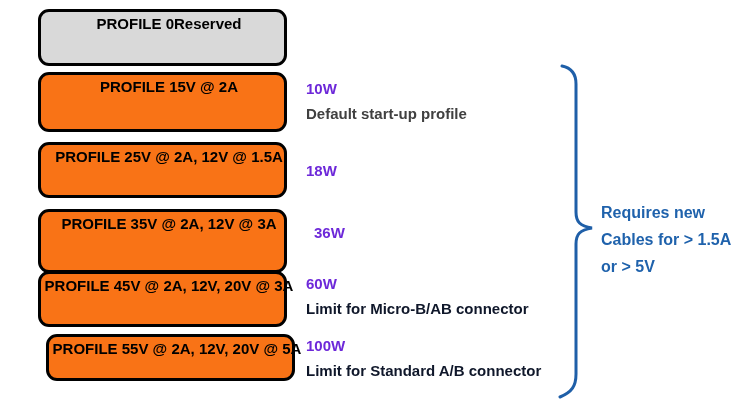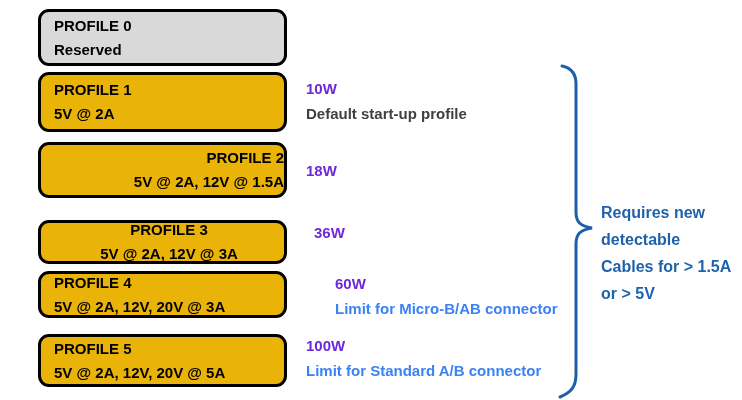--- a/index.html
+++ b/index.html
@@ -3,41 +3,41 @@
 <meta charset="utf-8">
 <style>
   html,body{margin:0;padding:0;background:#fff;}
   #canvas{
     position:relative;width:742px;height:400px;background:#ffffff;
     font-family:"Liberation Sans", sans-serif;overflow:hidden;
   }
   .pbox{
     position:absolute;left:38px;width:249px;box-sizing:border-box;
     border:3px solid #000;border-radius:11px;
-    display:flex;flex-direction:column;justify-content:center;
+    display:flex;flex-direction:row;justify-content:center;
     padding-left:13px;
   }
   .pbox .line{font-size:15px;font-weight:bold;color:#000;line-height:24px;white-space:nowrap;}
   .pbox.reserved{background:#d9d9d9;}
-  .pbox.active{background:#eab308;}
+  .pbox.active{background:#f97316;}
   #p0{top:9px;height:57px;}
   #p1{top:72px;height:60px;}
   #p2{top:142px;height:56px;text-align:right;}
-  #p3{top:220px;height:44px;text-align:center;}
-  #p4{top:271px;height:47px;}
-  #p5{top:334px;height:53px;}
+  #p3{top:209px;height:64px;text-align:center;}
+  #p4{top:271px;height:56px;}
+  #p5{top:334px;height:47px;margin-left:8px;}
   .ann{position:absolute;left:306px;}
   .ann .power{font-size:15px;font-weight:bold;color:#6d28d9;line-height:25px;white-space:nowrap;}
-  .ann .note{font-size:15px;font-weight:bold;color:#3b82f6;line-height:25px;white-space:nowrap;}
+  .ann .note{font-size:15px;font-weight:bold;color:#0f172a;line-height:25px;white-space:nowrap;}
   .ann .note.blue{color:#404040;}
   .ann .note:empty{display:none;}
   #a0{top:76px;}
   #a1{top:158px;}
   #a2{top:220px;margin-left:8px;}
-  #a3{top:271px;margin-left:29px;}
+  #a3{top:271px;}
   #a4{top:333px;}
   #brace{position:absolute;left:555px;top:60px;width:45px;height:345px;}
   #brace-note{
     position:absolute;left:601px;top:199px;width:140px;
     font-size:16px;font-weight:bold;color:#1f62ac;line-height:27px;white-space:nowrap;
   }
 </style>
 </head>
 <body>
 
@@ -91,18 +91,17 @@
 
   <svg id="brace" viewBox="0 0 45 345" xmlns="http://www.w3.org/2000/svg" aria-hidden="true">
     <path d="M 7 6 C 17 8, 21 14, 21 24
              L 21 152 C 21 162, 25 166, 37 168
              C 25 170, 21 174, 21 184
              L 21 314 C 21 326, 17 332, 5 337" fill="none" stroke="#1f5fa8" stroke-width="3" stroke-linecap="round"></path>
   </svg>
 
   <div id="brace-note">
     <div>Requires new</div>
-    <div>detectable</div>
     <div>Cables for &gt; 1.5A</div>
     <div>or &gt; 5V</div>
   </div>
 
 </div>
 
 </body></html>

